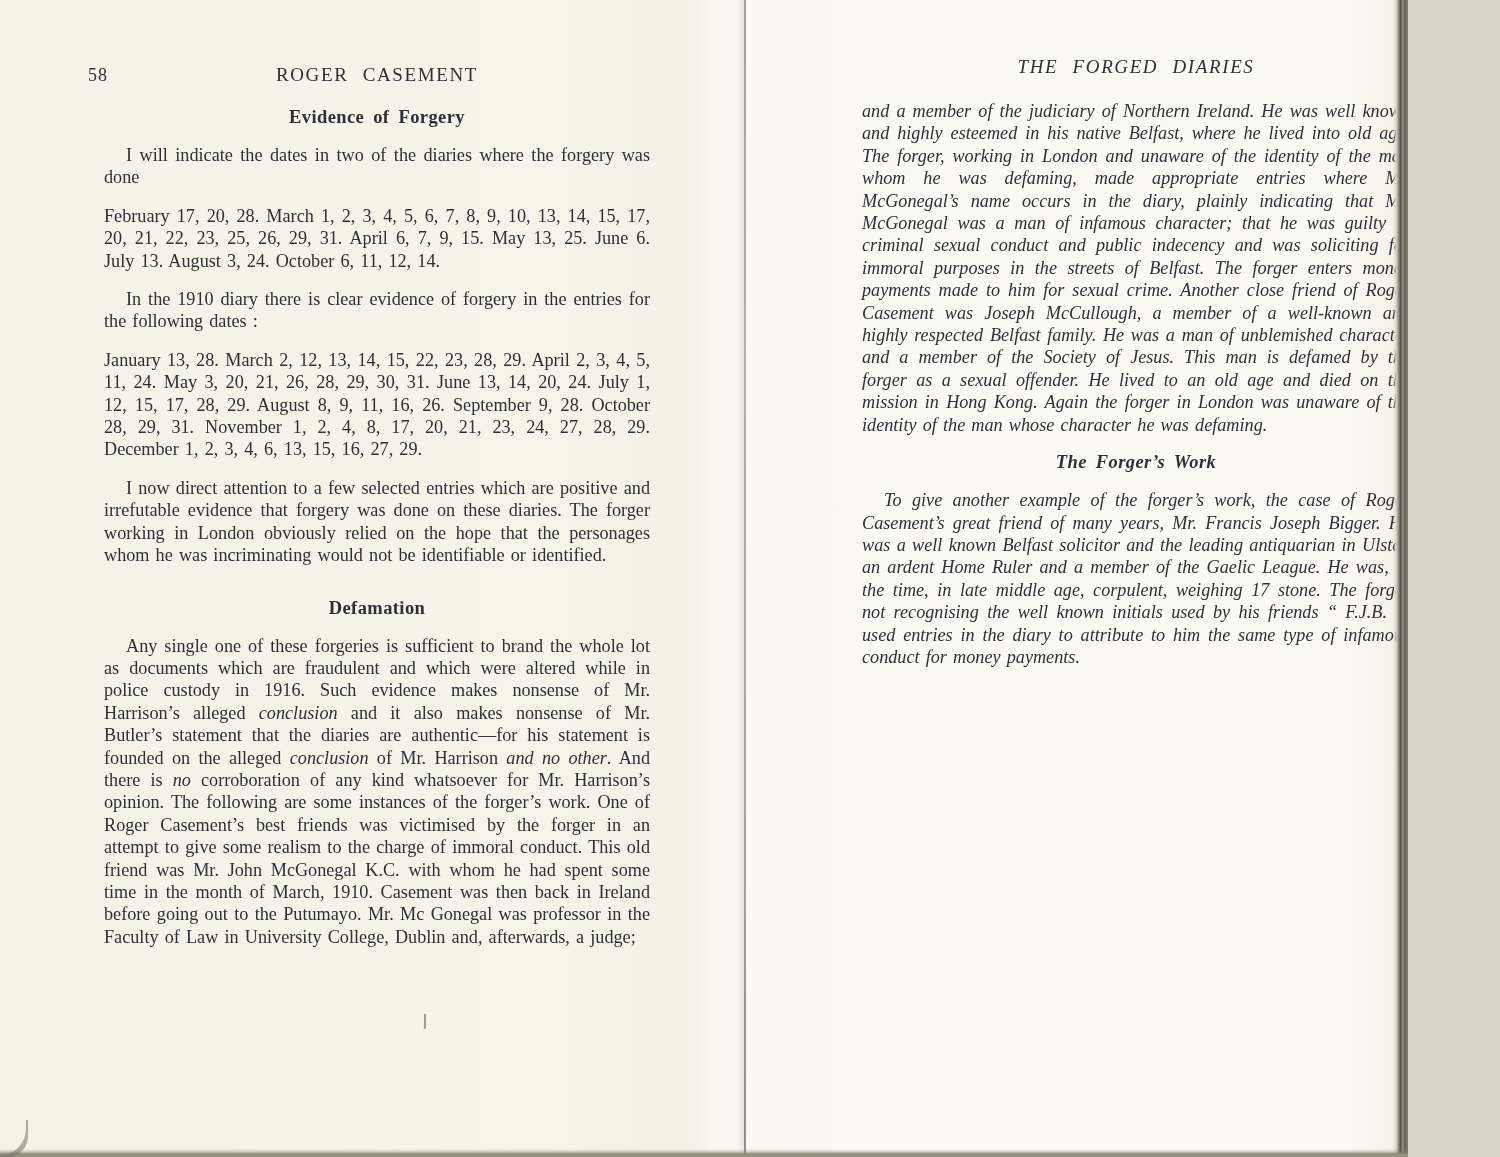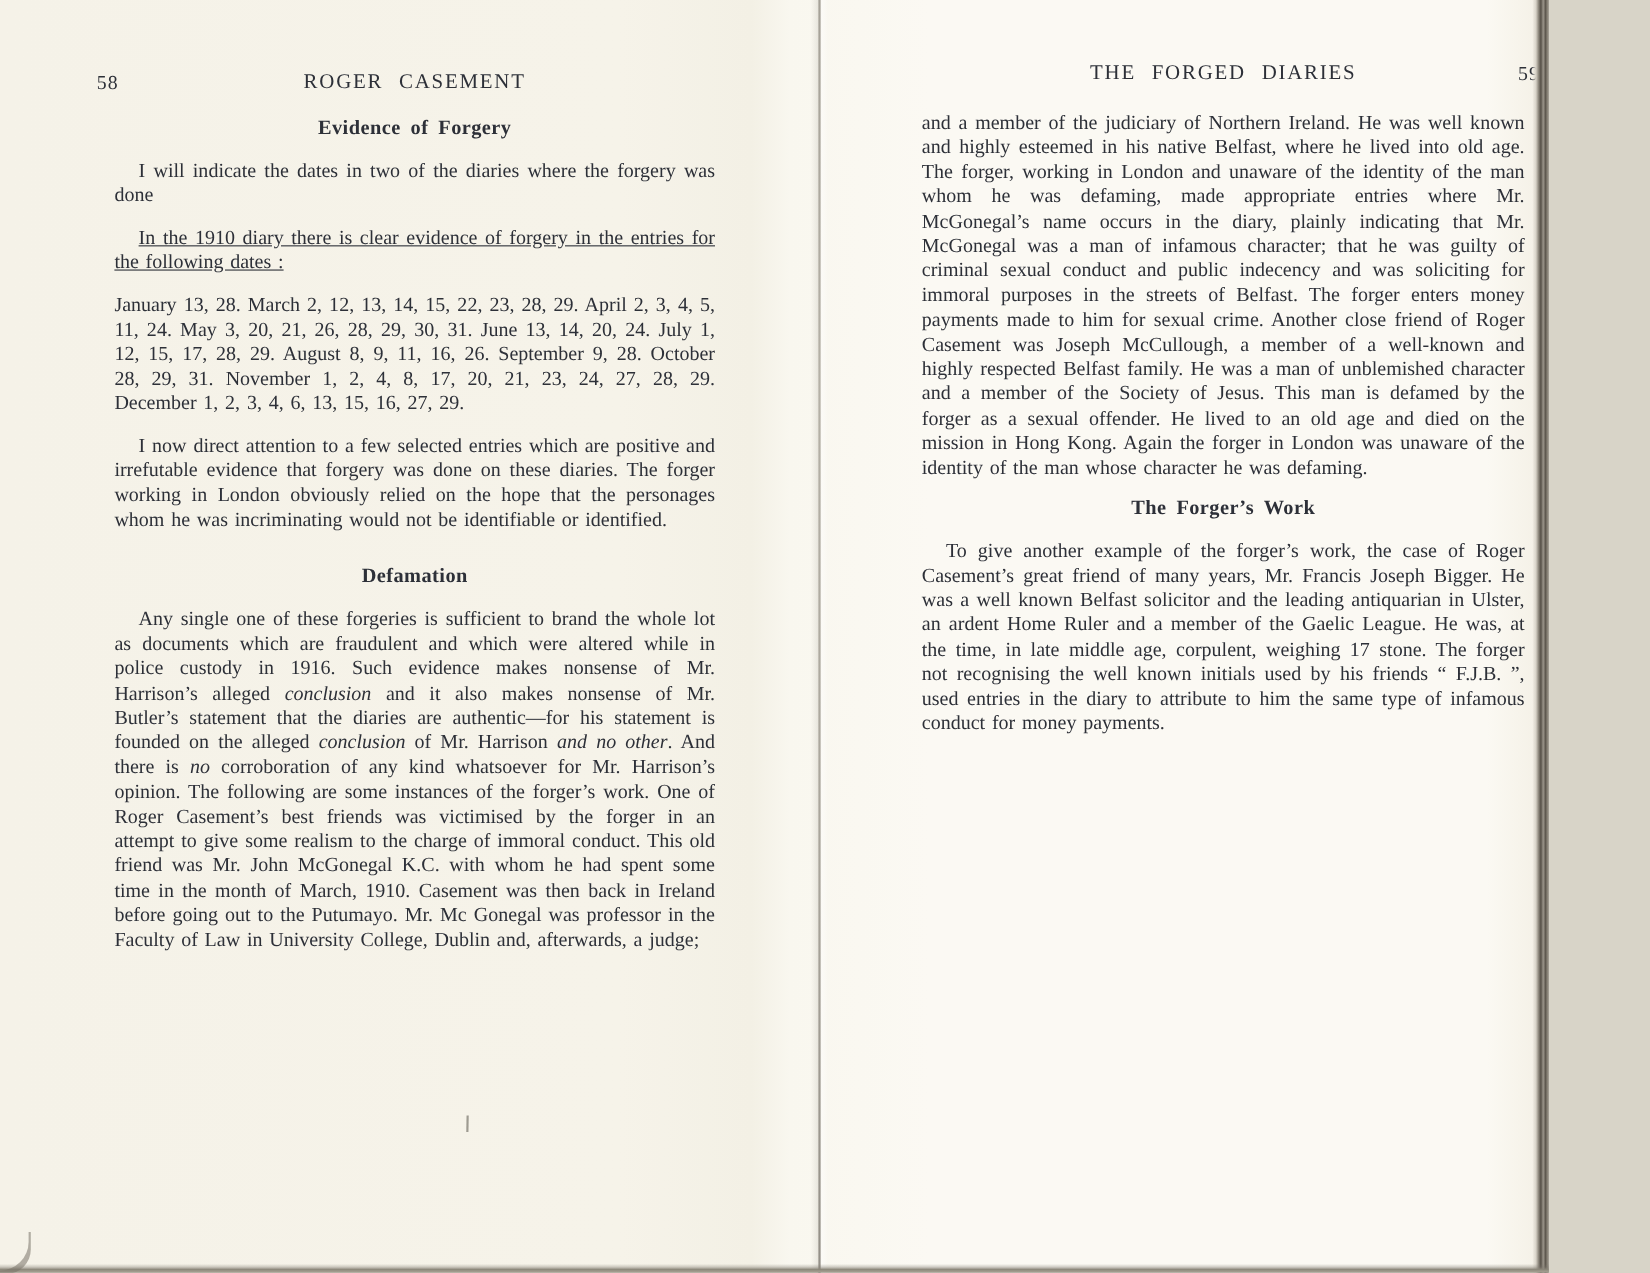--- a/index.html
+++ b/index.html
@@ -48,21 +48,21 @@
   }
   .corner-bl {
     position: absolute; left: -14px; bottom: 2px; width: 40px; height: 46px;
     border-bottom-right-radius: 26px;
     box-shadow: 6px 7px 0 -4px rgba(120,114,103,0.55);
   }
 
   
   .page { position: absolute; }
   .page-left  { left: 88px;  top: 64px; width: 578px; }
-  .page-right { left: 822px; top: 56px; width: 580px; }
+  .page-right { left: 846px; top: 56px; width: 580px; font-style: italic; }
 
   .pagehead { position: relative; height: 28px; font-size: 19px; }
   .runhead {
     display: block; text-align: center;
     letter-spacing: 1.6px; word-spacing: 8px;
   }
   .pagenum { position: absolute; top: 1px; font-size: 18px; letter-spacing: 1px; }
   .page-left  .pagenum { left: 0; }
   .page-right .pagenum { right: 2px; }
 
@@ -75,21 +75,21 @@
 
   p.body {
     margin: 16px;
     font-size: 18.2px; line-height: 22.4px;
     text-align: justify; word-spacing: 1.6px;
   }
   p.ind { text-indent: 22px; }
   p.body i { font-style: italic; }
 
   .mt-block  { margin-top: 11px; }  
-  .mt-para   { margin-top: 23px; text-decoration: underline; }  
+  .mt-para   { margin-top: 23px; }  
   .mt-attn   { margin-top: 18px; }  
   .mt-defam  { margin-top: 31px; }  
   .mb-defam  { margin-bottom: 0; }
   .mt-body1  { margin-top: 12px; }  
   .mt-rbody  { margin-top: 11px; }
   .mt-fwork  { margin-bottom: 13px; }
 
   .stray-mark {
     position: absolute; left: 424px; top: 1014px;
     width: 2px; height: 15px;
@@ -105,20 +105,21 @@
   <div class="page page-left">
     <div class="pagehead">
       <span class="pagenum">58</span>
       <span class="runhead">ROGER  CASEMENT</span>
     </div>
 
     <h3 class="sechead first">Evidence of Forgery</h3>
 
     <p class="body ind mt-body1">I will indicate the dates in two of the diaries where the forgery was done</p>
 
+    <p class="body mt-block">February 17, 20, 28. March 1, 2, 3, 4, 5, 6, 7, 8, 9, 10, 13, 14, 15, 17, 20, 21, 22, 23, 25, 26, 29, 31. April 6, 7, 9, 15. May 13, 25. June 6. July 13. August 3, 24. October 6, 11, 12, 14.</p>
 
     <p class="body ind mt-para">In the 1910 diary there is clear evidence of forgery in the entries for the following dates :</p>
 
     <p class="body mt-block">January 13, 28. March 2, 12, 13, 14, 15, 22, 23, 28, 29. April 2, 3, 4, 5, 11, 24. May 3, 20, 21, 26, 28, 29, 30, 31. June 13, 14, 20, 24. July 1, 12, 15, 17, 28, 29. August 8, 9, 11, 16, 26. September 9, 28. October 28, 29, 31. November 1, 2, 4, 8, 17, 20, 21, 23, 24, 27, 28, 29. December 1, 2, 3, 4, 6, 13, 15, 16, 27, 29.</p>
 
     <p class="body ind mt-attn">I now direct attention to a few selected entries which are positive and irrefutable evidence that forgery was done on these diaries. The forger working in London obviously relied on the hope that the personages whom he was incriminating would not be identifiable or identified.</p>
 
     <h3 class="sechead mt-defam mb-defam">Defamation</h3>
 
     <p class="body ind"><span>Any single one of these forgeries is sufficient to brand the whole lot as documents which are fraudulent and which were altered while in police custody in 1916. Such evidence makes nonsense of Mr. Harrison’s alleged </span><i>conclusion</i><span> and it also makes nonsense of Mr. Butler’s statement that the diaries are authentic—for his statement is founded on the alleged </span><i>conclusion</i><span> of Mr. Harrison </span><i>and no other</i><span>. And there is </span><i>no</i><span> corroboration of any kind whatsoever for Mr. Harrison’s opinion. The following are some instances of the forger’s work. One of Roger Casement’s best friends was victimised by the forger in an attempt to give some realism to the charge of immoral conduct. This old friend was Mr. John McGonegal K.C. with whom he had spent some time in the month of March, 1910. Casement was then back in Ireland before going out to the Putumayo. Mr. Mc Gonegal was professor in the Faculty of Law in University College, Dublin and, afterwards, a judge;</span></p>

